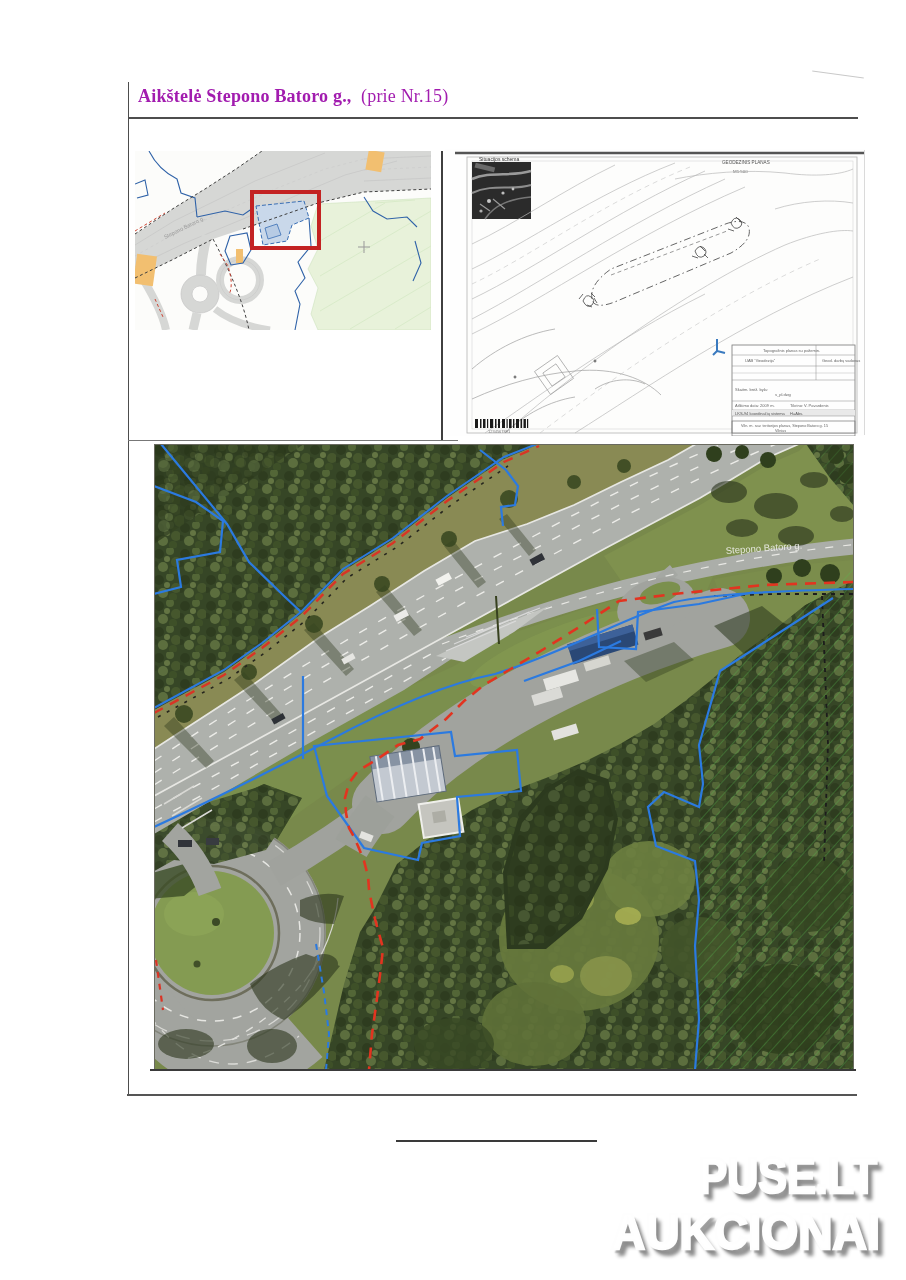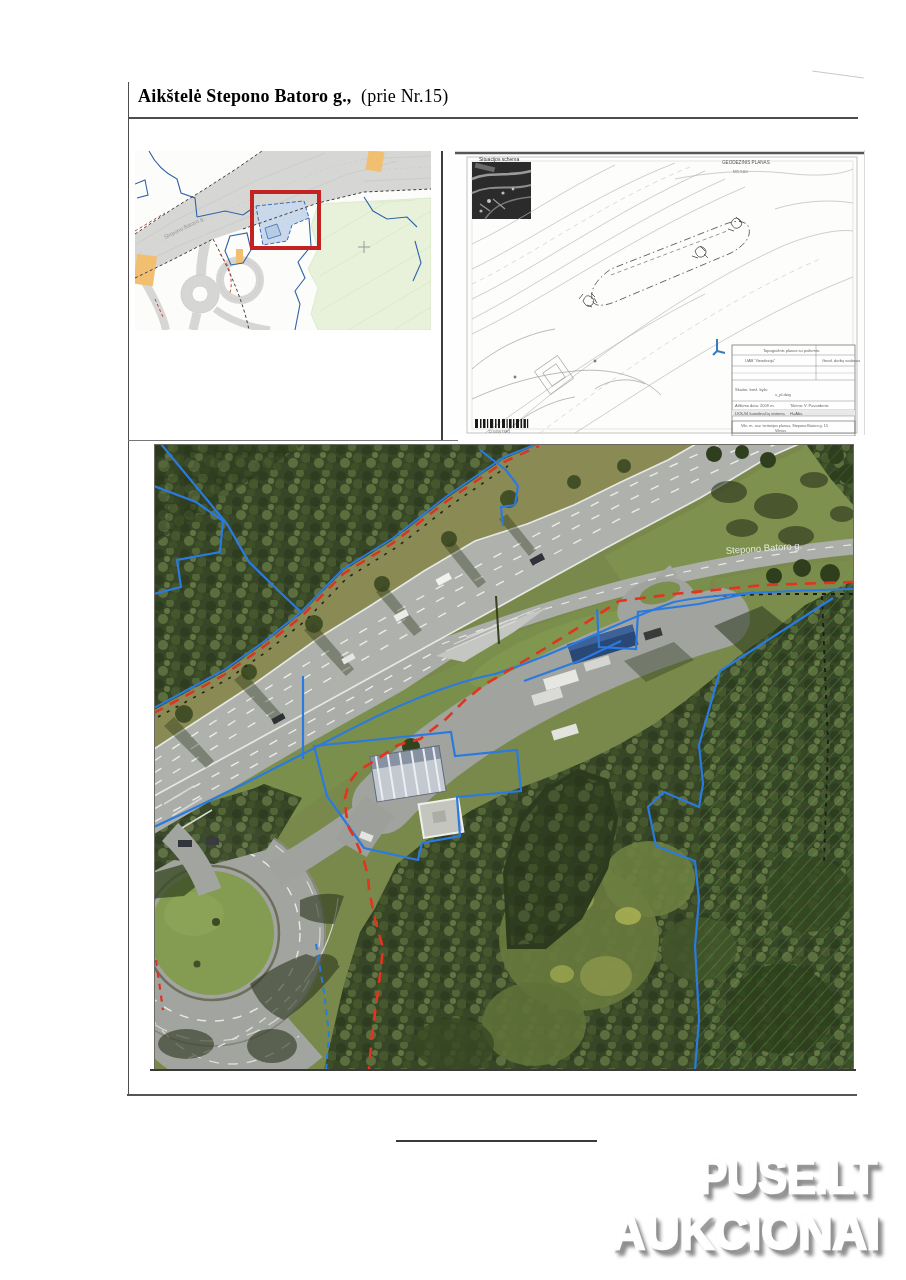--- a/index.html
+++ b/index.html
@@ -4,21 +4,21 @@
 <style>
   html,body{margin:0;padding:0;background:#ffffff;}
   body{width:906px;height:1280px;position:relative;overflow:hidden;font-family:"Liberation Sans",sans-serif;}
   .abs{position:absolute;}
 </style>
 </head>
 <body>
 
 <div class="abs" style="left:128px;top:82px;width:1px;height:1013px;background:#4d4d4d;"></div>
 
-<div class="abs" style="left:138px;top:86px;font-family:'Liberation Serif',serif;font-size:18px;font-weight:bold;color:#000000;letter-spacing:0.2px;">Aikštelė Stepono Batoro g.,&nbsp; <span style="font-weight:normal;">(prie Nr.15)</span></div>
+<div class="abs" style="left:138px;top:86px;font-family:'Liberation Serif',serif;font-size:18px;font-weight:bold;color:#a21caf;letter-spacing:0.2px;">Aikštelė Stepono Batoro g.,&nbsp; <span style="font-weight:normal;">(prie Nr.15)</span></div>
 
 <div class="abs" style="left:812px;top:74px;width:52px;height:1px;background:#c9c9c9;transform:rotate(8deg);"></div>
 
 <div class="abs" style="left:128px;top:117px;width:730px;height:2px;background:#4d4d4d;"></div>
 
 <div class="abs" style="left:441px;top:151px;width:2px;height:290px;background:#3f3f3f;"></div>
 
 <div class="abs" style="left:128px;top:440px;width:330px;height:1px;background:#777;"></div>
 
 <svg class="abs" style="left:135px;top:151px;" width="296" height="179" viewBox="0 0 296 179">

